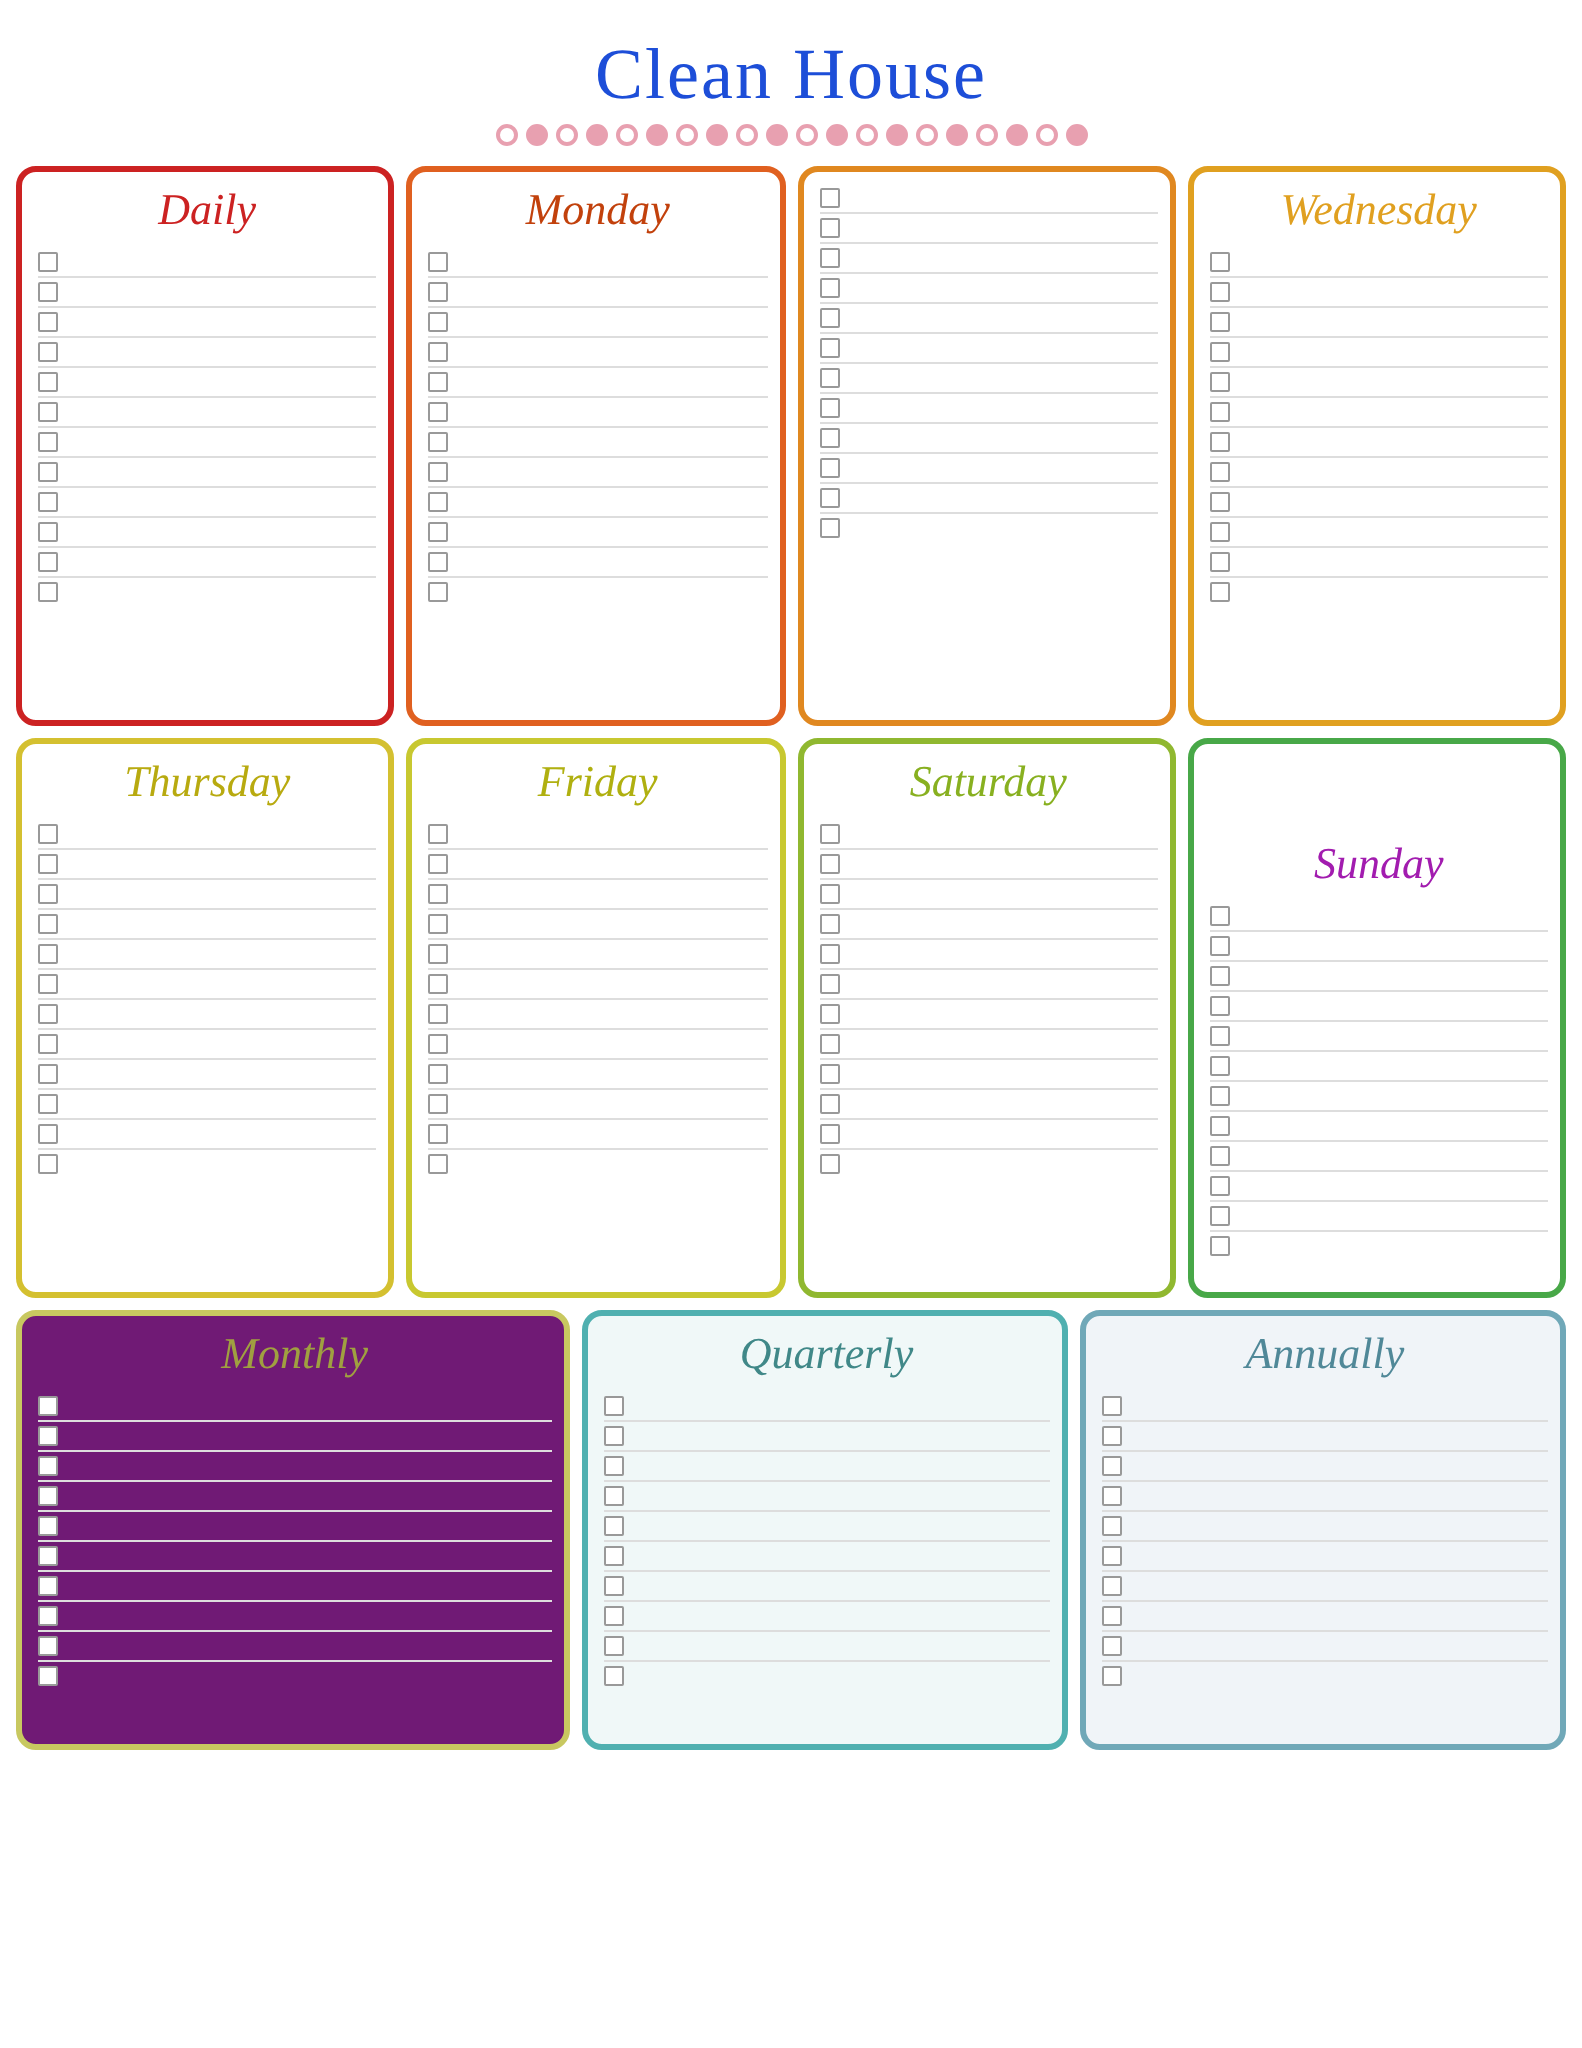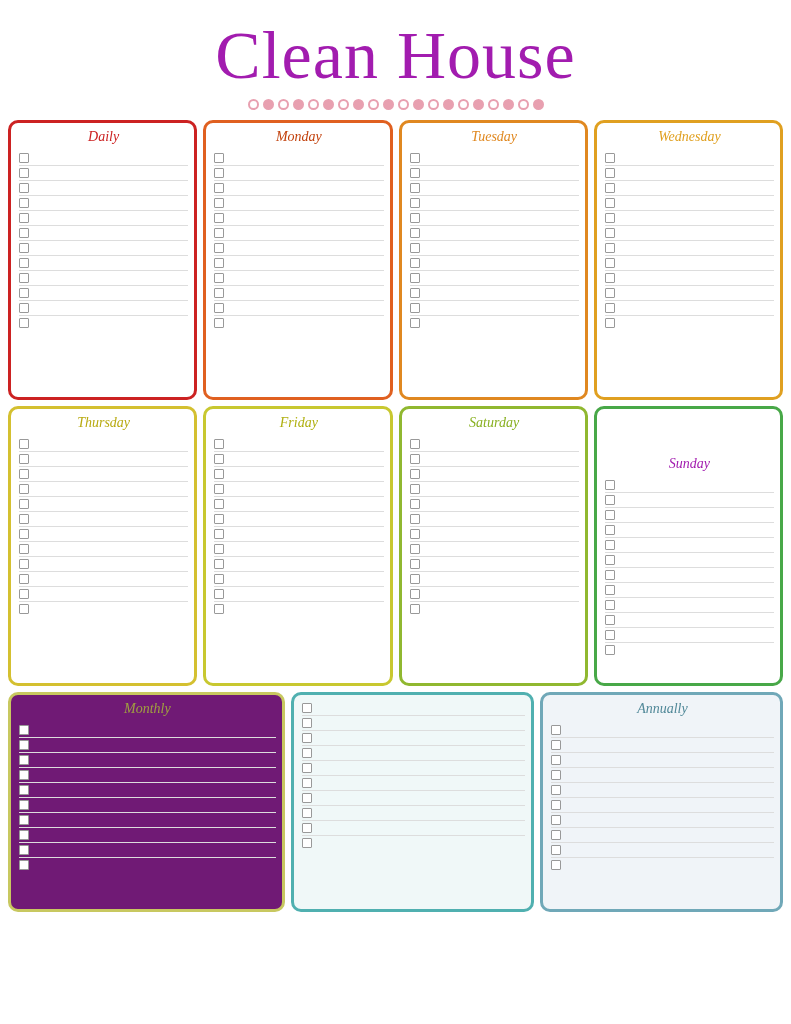--- a/index.html
+++ b/index.html
@@ -8,22 +8,22 @@
       min-height: 1024px;
       background: #fff;
       font-family: Georgia, 'Times New Roman', serif;
       display: flex;
       flex-direction: column;
       align-items: center;
       padding: 10px 8px 10px 8px;
     }
 
     .page-title {
-      font-size: 68px;
-      color: #a21caf;
+      font-size: 36px;
+      color: #1d4ed8;
       font-family: 'Palatino Linotype', Palatino, serif;
       font-weight: normal;
       margin-top: 6px;
       letter-spacing: 1px;
     }
 
     .decorative-dots {
       display: flex;
       gap: 4px;
       margin: 4px 0 10px 0;
@@ -50,21 +50,21 @@
       border: 3px solid;
       padding: 6px 6px 6px 8px;
       flex: 1;
       display: flex;
       flex-direction: column;
       background: #fff;
     }
 
     .card-title {
       text-align: center;
-      font-size: 14px;
+      font-size: 22px;
       font-family: Georgia, serif;
       font-style: italic;
       margin-bottom: 6px;
       color: #444;
     }
 
     .checklist {
       display: flex;
       flex-direction: column;
       gap: 0px;
@@ -267,21 +267,20 @@
           <div class="checkbox"></div>
           <div class="check-line"></div>
         </div>
         <div class="check-item">
           <div class="checkbox"></div>
           <div class="check-line"></div>
         </div>
       </div>
     </div>
     <div class="card card-tuesday">
-      <div class="card-title">Tuesday</div>
       <div class="checklist">
         <div class="check-item">
           <div class="checkbox"></div>
           <div class="check-line"></div>
         </div>
         <div class="check-item">
           <div class="checkbox"></div>
           <div class="check-line"></div>
         </div>
         <div class="check-item">
@@ -636,20 +635,21 @@
           <div class="checkbox"></div>
           <div class="check-line"></div>
         </div>
         <div class="check-item">
           <div class="checkbox"></div>
           <div class="check-line"></div>
         </div>
       </div>
     </div>
     <div class="card card-quarterly">
+      <div class="card-title">Quarterly</div>
       <div class="checklist">
         <div class="check-item">
           <div class="checkbox"></div>
           <div class="check-line"></div>
         </div>
         <div class="check-item">
           <div class="checkbox"></div>
           <div class="check-line"></div>
         </div>
         <div class="check-item">

